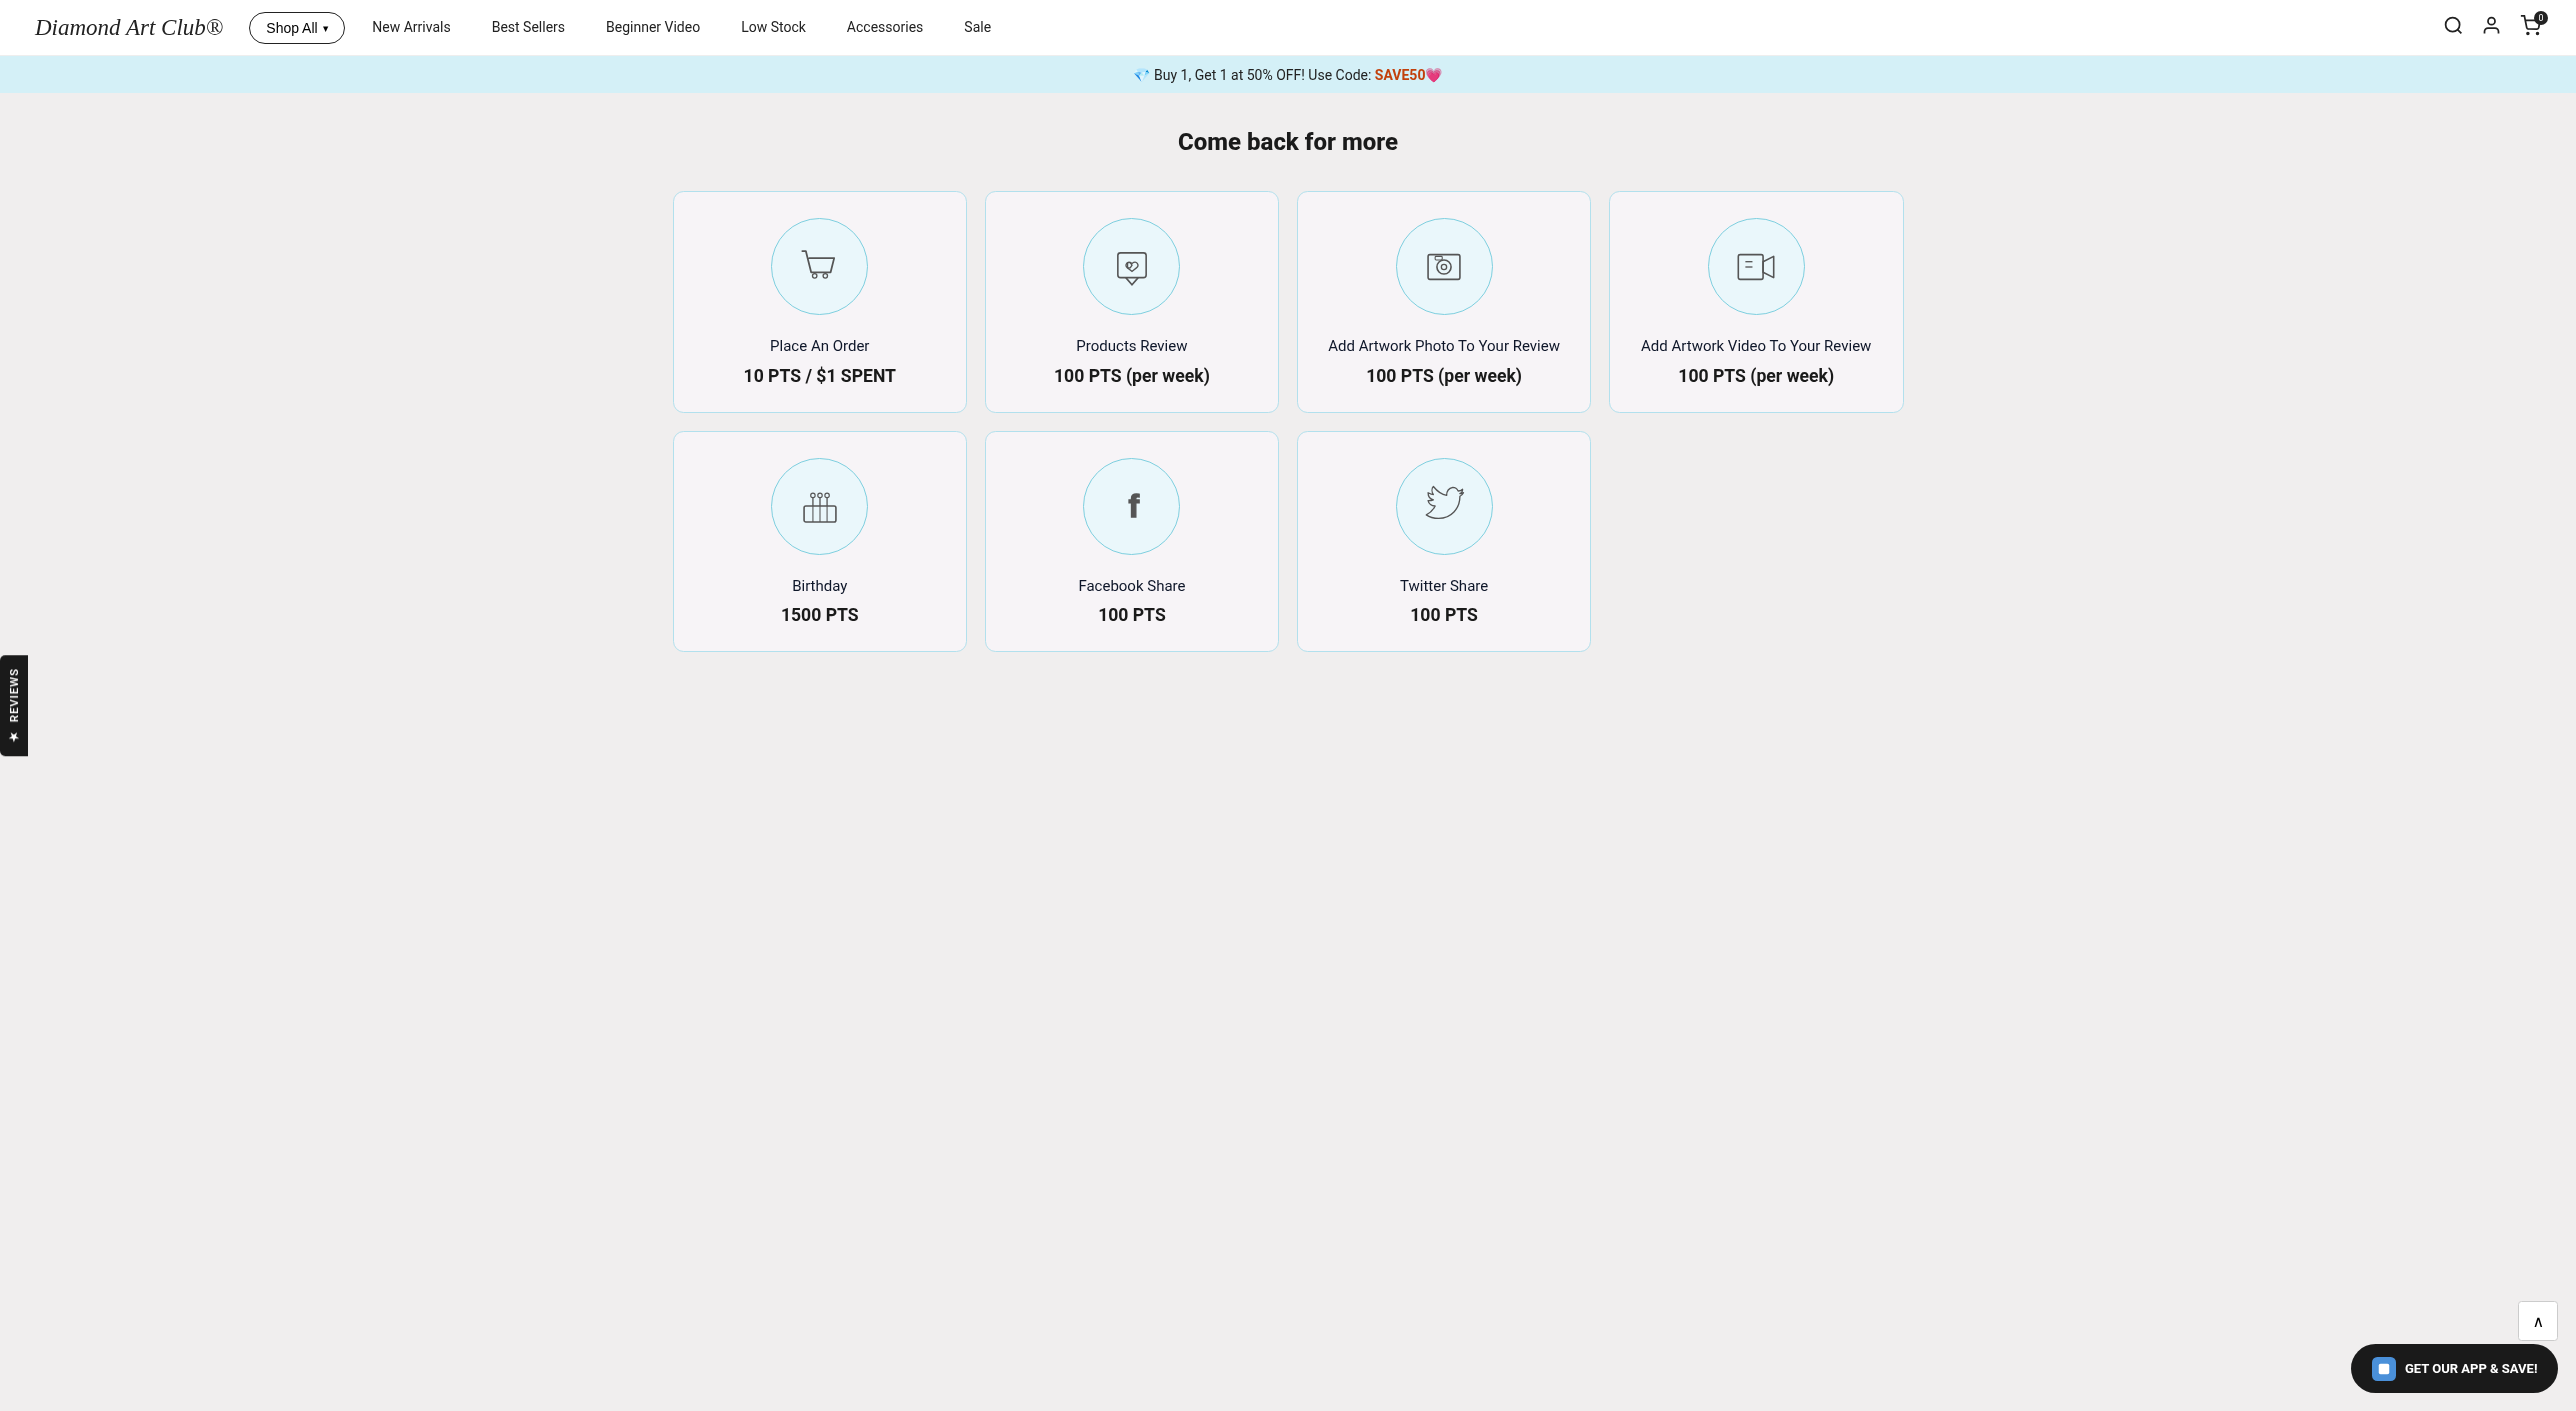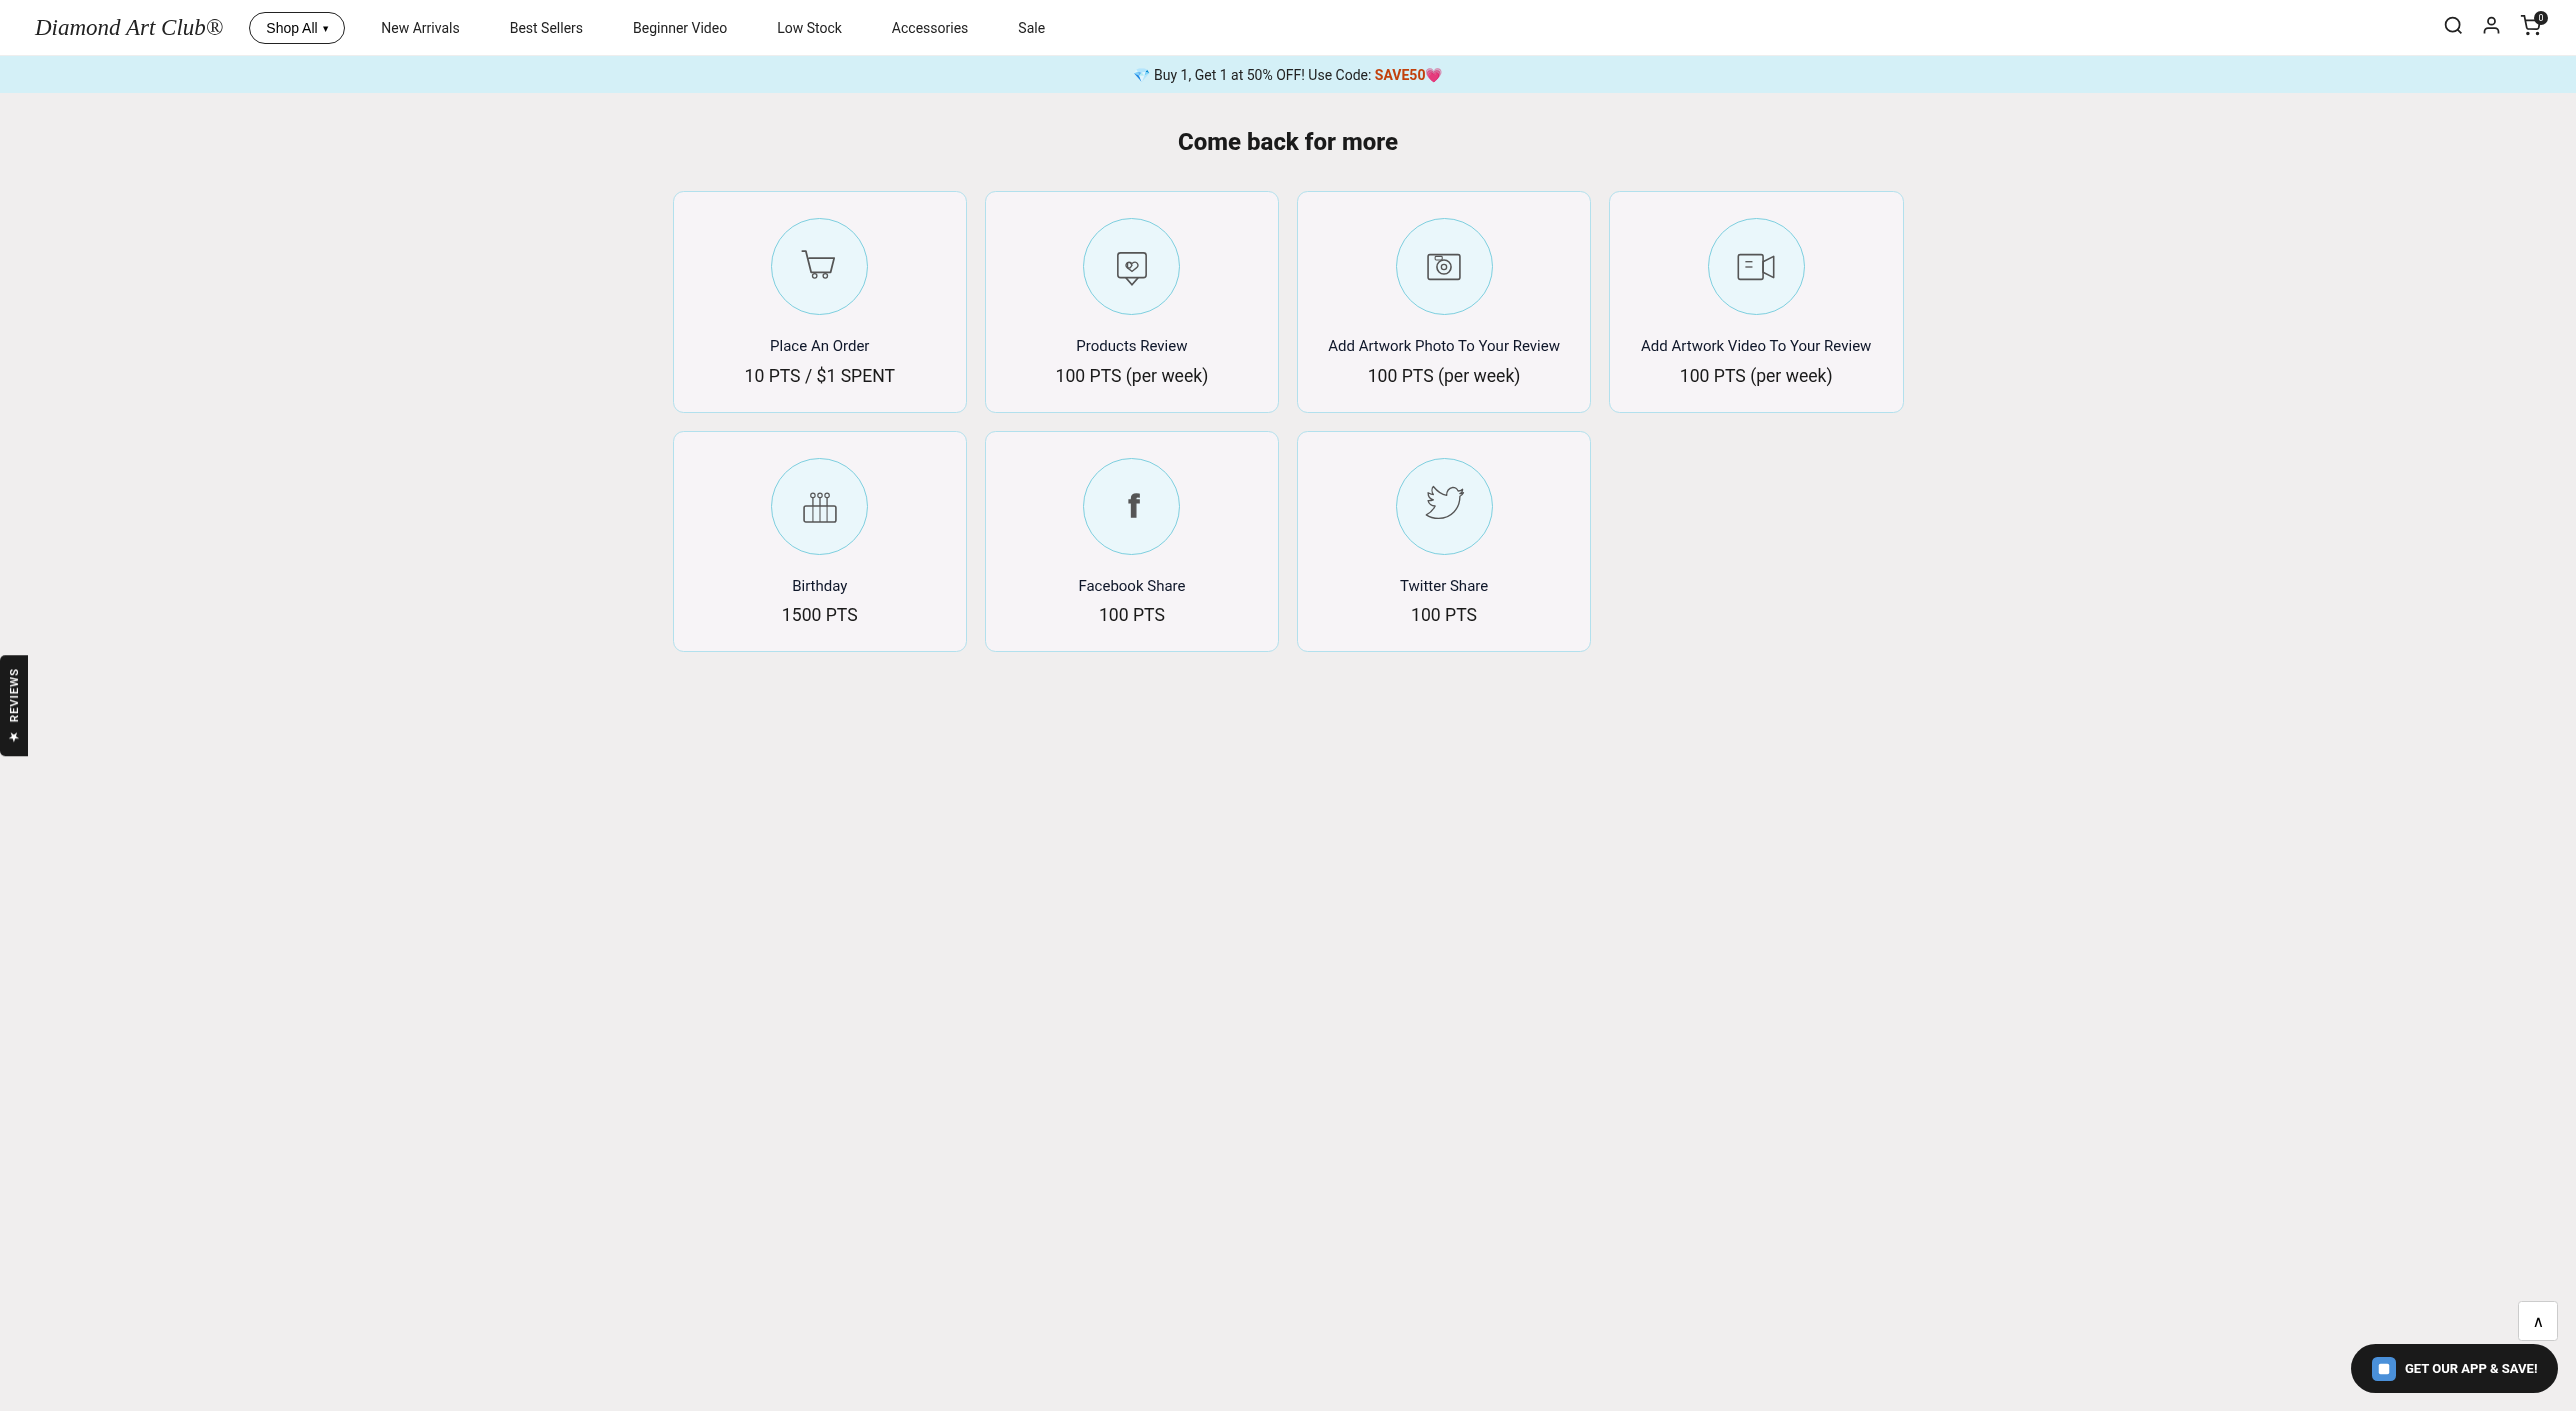--- a/index.html
+++ b/index.html
@@ -23,22 +23,22 @@
       font-family: Georgia, 'Times New Roman', serif;
       font-style: italic;
       font-size: 23px;
       color: #222;
       margin-right: 26px;
       white-space: nowrap;
       flex-shrink: 0;
     }
     nav {
       display: flex;
-      align-items: center;
-      gap: 22px;
+      align-items: flex-start;
+      gap: 13px;
       flex: 1;
     }
     .nav-shop-all {
       border: 1.8px solid #222;
       border-radius: 26px;
       padding: 7px 16px;
       font-size: 14px;
       font-weight: 500;
       cursor: pointer;
       display: flex;
@@ -152,21 +152,21 @@
     .reward-label {
       font-size: 15px;
       font-weight: 400;
       color: #0f172a;
       margin-bottom: 8.8px;
       line-height: 1.4;
     }
 
     .reward-pts {
       font-size: 17.6px;
-      font-weight: 400;
+      font-weight: 700;
       color: #1a1a1a;
     }
 
     
     .sidebar-reviews {
       position: fixed;
       left: 0;
       top: 50%;
       transform: translateY(-50%);
       background: #1a1a1a;

